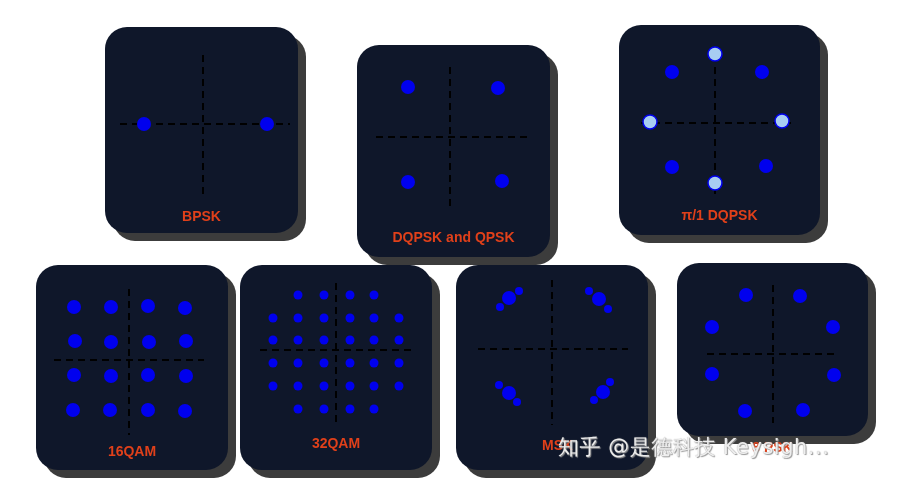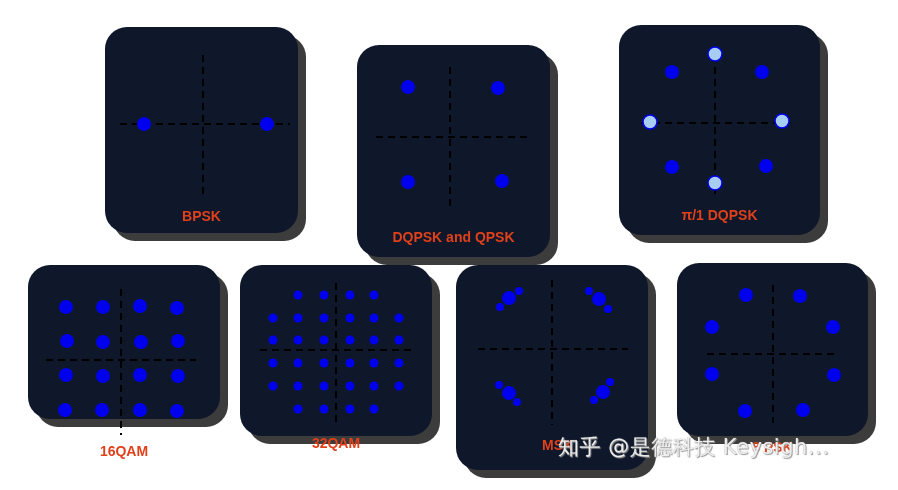--- a/index.html
+++ b/index.html
@@ -43,21 +43,21 @@
     <circle cx="53" cy="142" r="7" fill="#0000ee"></circle>
     <circle cx="147" cy="141" r="7" fill="#0000ee"></circle>
     <circle cx="96" cy="29" r="7" fill="#a8cdf2" stroke="#0000ee" stroke-width="1.5"></circle>
     <circle cx="31" cy="97" r="7" fill="#a8cdf2" stroke="#0000ee" stroke-width="1.5"></circle>
     <circle cx="163" cy="96" r="7" fill="#a8cdf2" stroke="#0000ee" stroke-width="1.5"></circle>
     <circle cx="96" cy="158" r="7" fill="#a8cdf2" stroke="#0000ee" stroke-width="1.5"></circle>
   </svg>
   <div class="label" style="top:182px;">π/1  DQPSK</div>
 </div>
 
-<div class="panel" style="left:28px;top:265px;width:192px;height:154px;">
+<div class="panel" style="left:36px;top:265px;width:192px;height:205px;">
   <svg width="192" height="205">
     <line x1="93" y1="24" x2="93" y2="170" stroke="#000" stroke-width="2" stroke-dasharray="7,5"></line>
     <line x1="18" y1="95" x2="168" y2="95" stroke="#000" stroke-width="2" stroke-dasharray="7,5"></line>
     <g fill="#0000ee">
       <circle cx="38" cy="42" r="7"></circle>
         <circle cx="75" cy="42" r="7"></circle>
         <circle cx="112" cy="41" r="7"></circle>
         <circle cx="149" cy="43" r="7"></circle>
       <circle cx="39" cy="76" r="7"></circle>
         <circle cx="75" cy="77" r="7"></circle>
@@ -69,21 +69,21 @@
         <circle cx="150" cy="111" r="7"></circle>
       <circle cx="37" cy="145" r="7"></circle>
         <circle cx="74" cy="145" r="7"></circle>
         <circle cx="112" cy="145" r="7"></circle>
         <circle cx="149" cy="146" r="7"></circle>
     </g>
   </svg>
   <div class="label" style="top:178px;">16QAM</div>
 </div>
 
-<div class="panel" style="left:240px;top:265px;width:192px;height:171px;">
+<div class="panel" style="left:240px;top:265px;width:192px;height:205px;">
   <svg width="192" height="205">
     <line x1="96" y1="18" x2="96" y2="160" stroke="#000" stroke-width="2" stroke-dasharray="7,5"></line>
     <line x1="20" y1="85" x2="172" y2="85" stroke="#000" stroke-width="2" stroke-dasharray="7,5"></line>
     <g fill="#0000ee">
       <circle cx="58" cy="30" r="4.5"></circle>
         <circle cx="84" cy="30" r="4.5"></circle>
         <circle cx="110" cy="30" r="4.5"></circle>
         <circle cx="134" cy="30" r="4.5"></circle>
       <circle cx="33" cy="53" r="4.5"></circle>
         <circle cx="58" cy="53" r="4.5"></circle>

